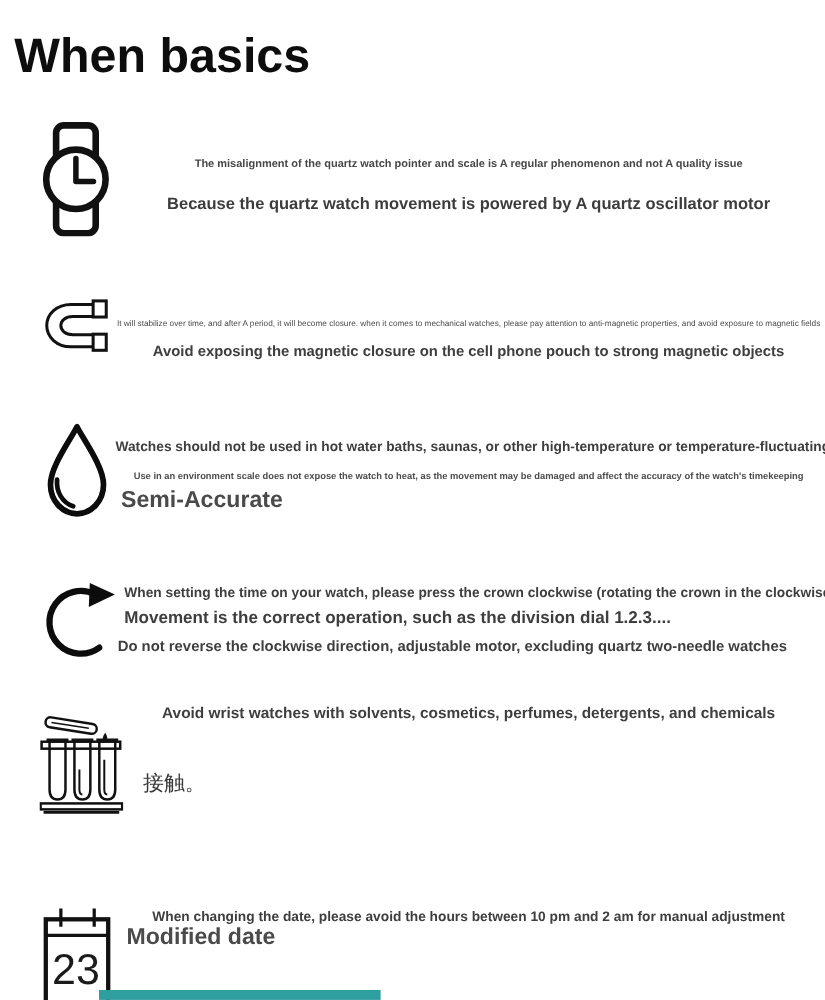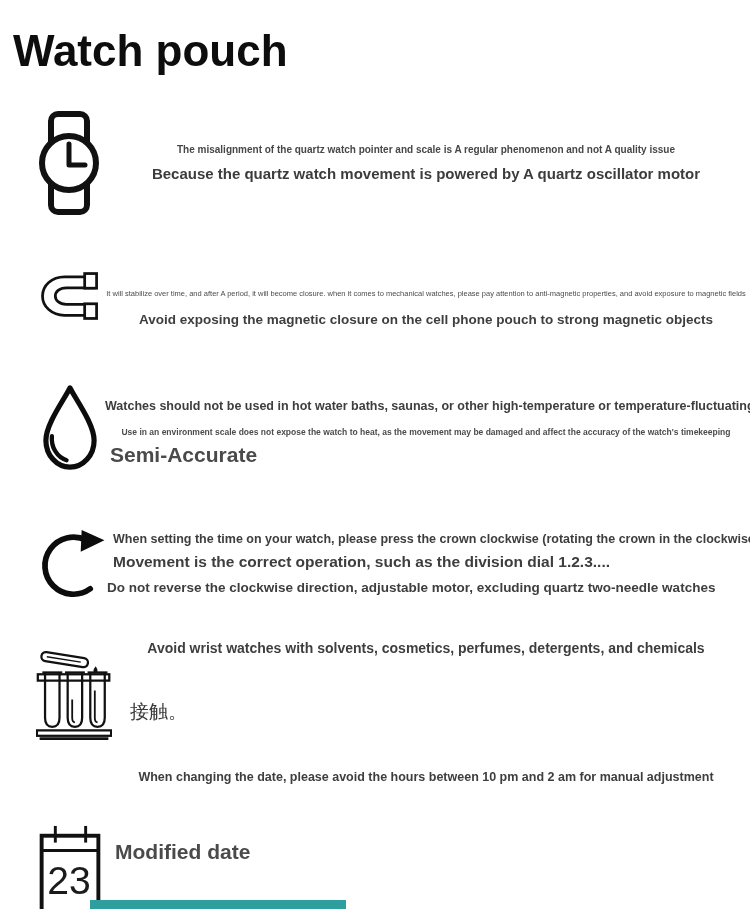--- a/index.html
+++ b/index.html
@@ -14,21 +14,21 @@
   .icon{position:absolute;}
   .icon svg{display:block;}
   .line{
     position:absolute;left:105px;width:642px;text-align:center;
     color:#3e3e3e;white-space:nowrap;
   }
   .left{text-align:left;}
   
   .s1-icon{left:37px;top:111px;}
   .s1l1{top:144px;font-size:10px;font-weight:600;color:#474747;}
-  .s1l2{top:165px;font-size:15px;font-weight:600;color:#3c3c3c;}
+  .s1l2{top:177px;font-size:15px;font-weight:600;color:#3c3c3c;}
   
   .s2-icon{left:37px;top:266px;}
   .s2l1{top:263px;font-size:15px;font-weight:700;}
   .s2l2{top:289px;font-size:7.5px;font-weight:400;color:#4c4c4c;}
   .s2l3{top:312px;font-size:13.5px;font-weight:700;}
   
   .s3-icon{left:39px;top:377px;}
   .s3l1{top:399px;font-size:12.5px;font-weight:700;}
   .s3l2{top:427px;font-size:8.5px;font-weight:600;color:#4c4c4c;}
   .s3l3{top:443px;font-size:21px;font-weight:700;color:#4a4a4a;padding-left:5px;}
@@ -36,31 +36,31 @@
   .s4-icon{left:37px;top:527px;}
   .s4l1{top:532px;font-size:12.5px;font-weight:600;padding-left:8px;}
   .s4l2{top:553px;font-size:15.5px;font-weight:700;padding-left:8px;}
   .s4l3{top:580px;font-size:13.5px;font-weight:700;padding-left:2px;}
   
   .s5-icon{left:36px;top:644px;}
   .s5l1{top:640px;font-size:14px;font-weight:700;}
   .s5l2{top:699px;font-size:19px;font-weight:400;color:#3a3a3a;padding-left:25px;}
   
   .s6-icon{left:36px;top:824px;}
-  .s6l1{top:770px;font-size:12.5px;font-weight:700;}
+  .s6l1{top:826px;font-size:12.5px;font-weight:700;}
   .s6l2{top:840px;font-size:21px;font-weight:700;color:#4a4a4a;padding-left:10px;}
   
   .accent-bar{position:absolute;left:90px;top:900px;width:256px;height:9px;background:#2E9E9E;}
 </style>
 </head>
 <body>
 
 <div class="canvas">
 
-  <div class="page-title">Watch pouch</div>
+  <div class="page-title">When basics</div>
 
   <span class="icon s1-icon">
     <svg width="64" height="104" viewBox="0 0 64 104">
       <rect x="14" y="3" width="36" height="98" rx="7" fill="none" stroke="#111" stroke-width="6"></rect>
       <circle cx="32" cy="52" r="27" fill="#fff" stroke="#111" stroke-width="6"></circle>
       <path d="M32 33 V54 H48" fill="none" stroke="#111" stroke-width="5" stroke-linecap="round" stroke-linejoin="round"></path>
     </svg>
   </span>
   <div class="line s1l1">The misalignment of the quartz watch pointer and scale is A regular phenomenon and not A quality issue</div>
   <div class="line s1l2">Because the quartz watch movement is powered by A quartz oscillator motor</div>

